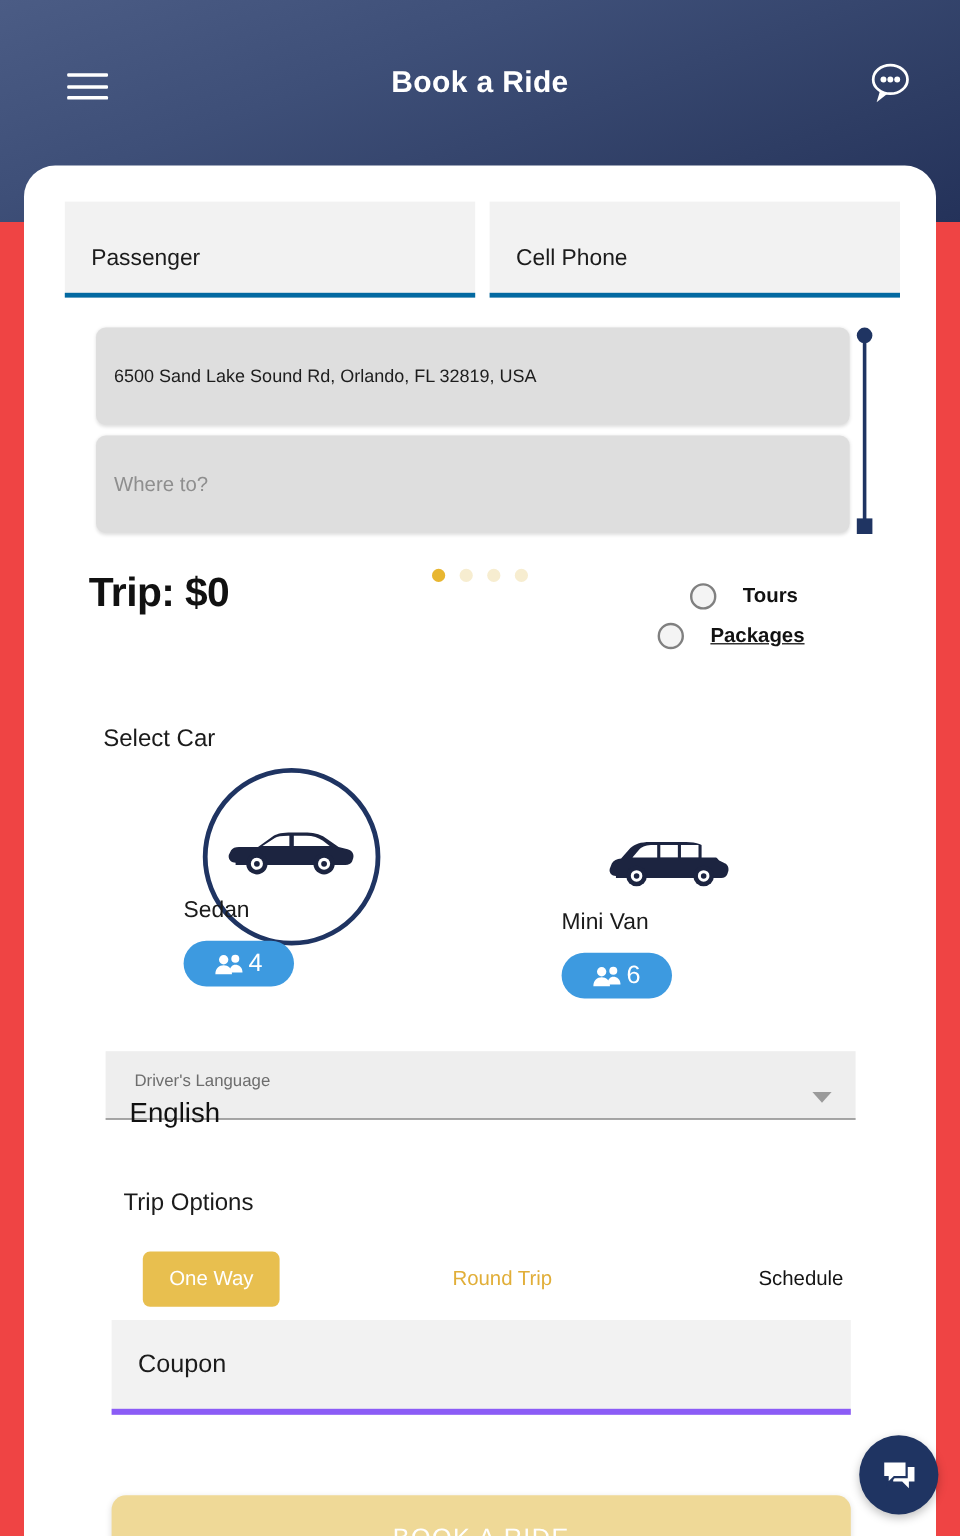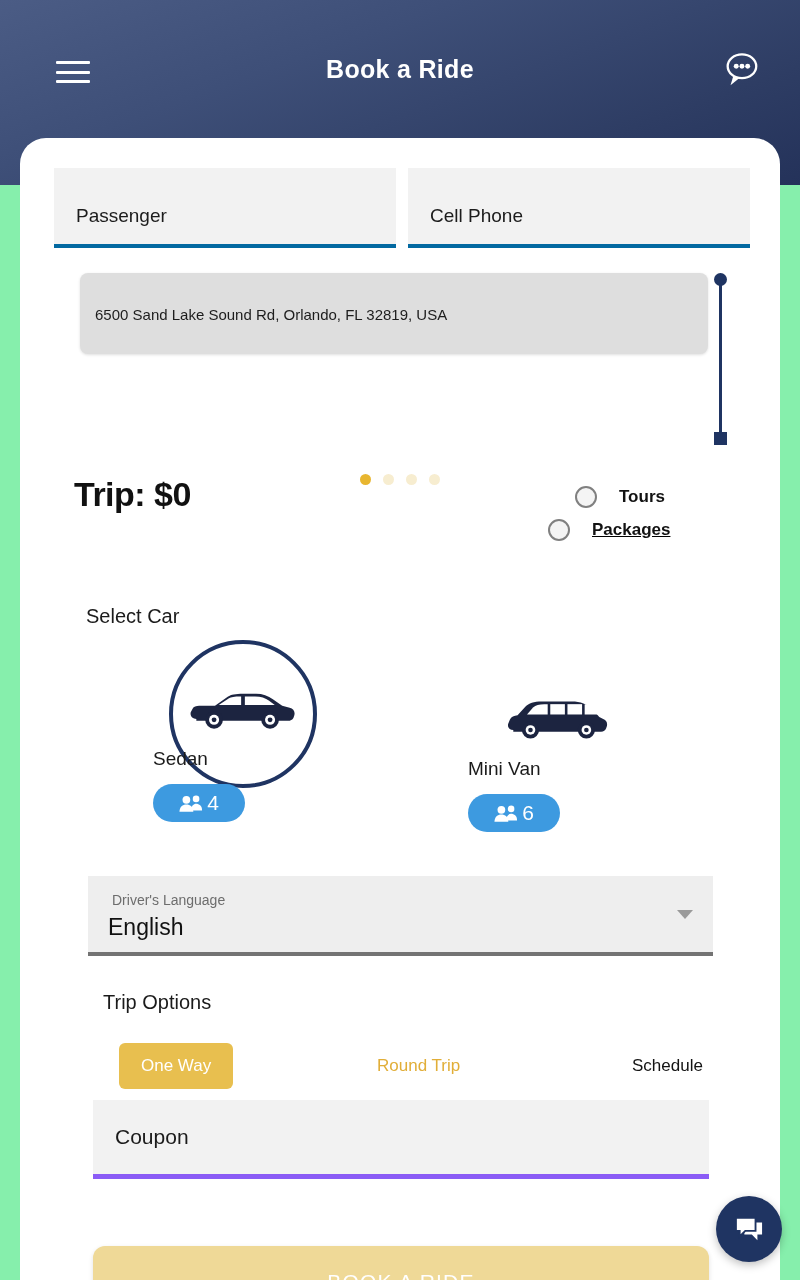--- a/index.html
+++ b/index.html
@@ -9,21 +9,21 @@
     height: 1280px;
     overflow: hidden;
     font-family: "Liberation Sans", sans-serif;
     background: #ffffff;
   }
 
   #app {
     position: relative;
     width: 800px;
     height: 1280px;
-    background: #86efac;
+    background: #ef4444;
     overflow: hidden;
   }
 
   
   .header {
     position: absolute;
     top: 0; left: 0;
     width: 800px;
     height: 185px;
     background: linear-gradient(160deg, #4b5c85 0%, #3e4f78 35%, #2e3d64 75%, #24325a 100%);
@@ -277,23 +277,23 @@
     cursor: pointer;
   }
   .dot-i.active { background: #e8b630; }
 
   
   .lang {
     position: absolute;
     left: 68px;
     top: 738px;
     width: 625px;
-    height: 80px;
+    height: 57px;
     background: #eeeeee;
-    border-bottom: 4px solid #737373;
+    border-bottom: 1px solid #737373;
     cursor: pointer;
   }
   .lang-label {
     position: absolute;
     left: 24px; top: 16px;
     font-size: 14px;
     color: #6d6d6d;
   }
   .lang-value {
     position: absolute;
@@ -430,20 +430,23 @@
       </div>
       <div class="field-box">
         <span class="fv">Cell Phone</span>
       </div>
     </div>
 
     <div class="addr" id="addr-from">
       <span class="av">6500 Sand Lake Sound Rd, Orlando, FL 32819, USA</span>
     </div>
 
+    <div class="addr" id="addr-to">
+      <span class="av ph">Where to?</span>
+    </div>
 
     <div class="route">
       <div class="line"></div>
       <div class="dot"></div>
       <div class="sq"></div>
     </div>
 
     <div class="trip-price">Trip: $0</div>
 
     <div class="radio-group">

